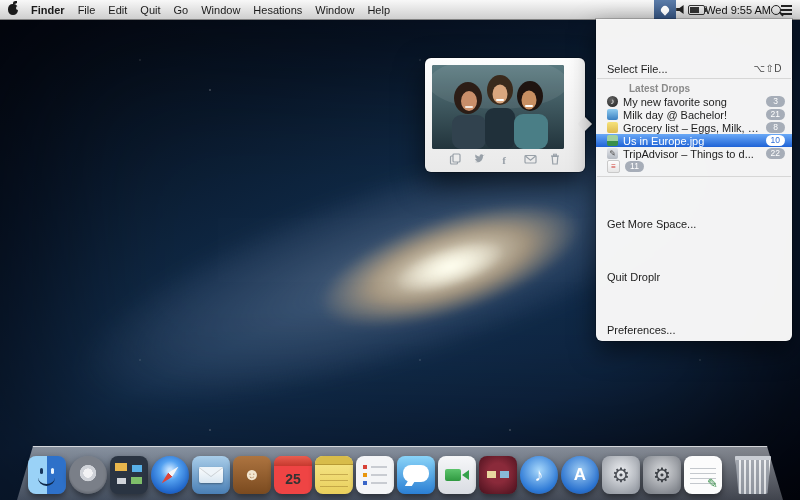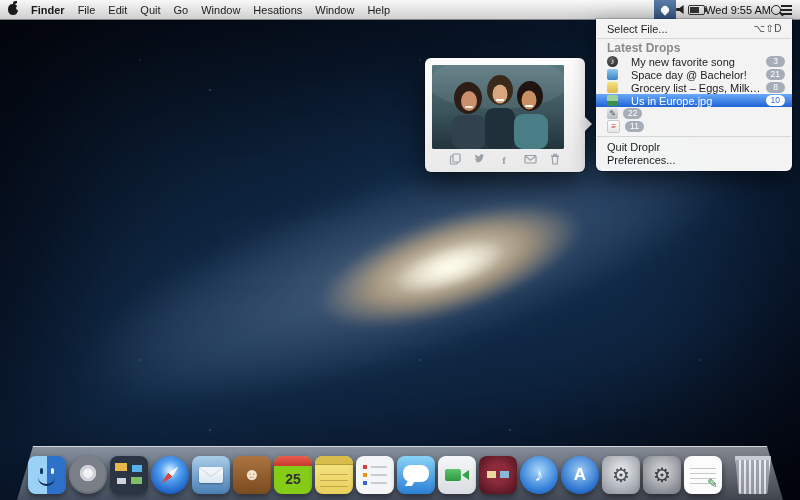--- a/index.html
+++ b/index.html
@@ -51,27 +51,27 @@
   .clock{font-size:11px;color:#111;}
   .magnifier{position:relative;width:8px;height:8px;border:1.5px solid #222;border-radius:50%;}
   .magnifier::after{content:"";position:absolute;width:5px;height:1.5px;background:#222;right:-4px;bottom:-1px;transform:rotate(45deg);}
   .nc-icon{width:11px;height:2px;background:#222;box-shadow:0 4px 0 #222,0 8px 0 #222;margin-top:-8px;}
 
   
   .menu-panel{position:absolute;top:19px;right:8px;width:196px;z-index:50;
     background:rgba(248,248,248,.98);border-radius:0 0 6px 6px;
     box-shadow:0 10px 26px rgba(0,0,0,.55),0 0 0 1px rgba(0,0,0,.18);
     padding:3px 0 5px;font-size:11px;color:#1c1c1c;}
-  .mi{display:flex;align-items:center;height:13px;padding:0 10px 0 11px;white-space:nowrap;}
+  .mi{display:flex;align-items:center;height:13px;padding:0 10px 0 11px;white-space:nowrap;margin-top:40px;}
   .mi .lbl{flex:1;overflow:hidden;text-overflow:ellipsis;}
   .mi .sc{color:#444;font-size:10px;letter-spacing:.5px;margin-left:8px;}
   .sep{border-top:1px solid #d6d6d6;margin:3px 1px;}
-  .hdr{height:13px;line-height:13px;padding:0 11px;font-size:12px;font-weight:bold;color:#8a8a8a;}
+  .hdr{height:13px;line-height:13px;padding:0 11px;font-size:10px;font-weight:bold;color:#8a8a8a;margin-left:22px;}
   .drop-row{display:flex;align-items:center;gap:5px;height:13px;padding:0 7px 0 11px;white-space:nowrap;}
-  .drop-row .lbl{flex:1;overflow:hidden;text-overflow:ellipsis;margin-left:8px;}
+  .drop-row .lbl{flex:1;overflow:hidden;text-overflow:ellipsis;}
   .drop-row.selected{background:linear-gradient(#6aa9f7,#1f63d6);color:#fff;}
   .badge{flex:none;background:#a6adb8;color:#fff;border-radius:7px;font-size:8.5px;line-height:11px;
     padding:0 5px;min-width:9px;text-align:center;}
   .drop-row.selected .badge{background:#fff;color:#2f6fd8;}
   .fi{flex:none;width:11px;height:11px;border-radius:2px;display:flex;align-items:center;justify-content:center;
     font-size:8px;color:#fff;line-height:1;}
   .fi-audio{background:radial-gradient(circle at 40% 35%,#666,#1d1d1d);border-radius:50%;}
   .fi-photo{background:linear-gradient(#8ecbf0,#3a7fc0);}
   .fi-note{background:linear-gradient(#f6e27a,#ddb94f);}
   .fi-image{background:linear-gradient(#9fd09f 0 50%,#3a8f4a 50% 100%);}
@@ -114,21 +114,21 @@
   .di-safari::before{content:"";position:absolute;left:16px;top:7px;width:6px;height:24px;
     background:linear-gradient(#f6f6f6 0 50%,#e04438 50% 100%);
     clip-path:polygon(50% 0,100% 50%,50% 100%,0 50%);transform:rotate(45deg);}
   .di-mail{background:linear-gradient(#a9cde9,#4a7fb5);}
   .di-mail::before{content:"";position:absolute;left:7px;top:11px;width:24px;height:16px;
     background:linear-gradient(#fdfefe,#d8e6f1);border-radius:2px;box-shadow:0 1px 2px rgba(0,0,0,.35);}
   .di-mail::after{content:"";position:absolute;left:7px;top:11px;width:0;height:0;
     border-left:12px solid transparent;border-right:12px solid transparent;border-top:9px solid #eef4f9;
     filter:drop-shadow(0 1px 0 rgba(0,0,0,.15));}
   .di-contacts{background:linear-gradient(#ad7440,#7a4a1f);font-size:17px;color:#f3e6d0;}
-  .di-calendar{background:#84cc16;color:#333;font-weight:bold;font-size:14px;overflow:hidden;}
+  .di-calendar{background:#ef4444;color:#333;font-weight:bold;font-size:14px;overflow:hidden;}
   .di-calendar::before{content:"";position:absolute;top:0;left:0;right:0;height:10px;
     background:linear-gradient(#ea5d4f,#c6392e);}
   .di-calendar .cal-day{margin-top:8px;}
   .di-notes{background:linear-gradient(#f7e88c,#e9cf5c);overflow:hidden;}
   .di-notes::before{content:"";position:absolute;top:0;left:0;right:0;height:8px;background:#d8bc4a;border-bottom:1px solid #b89a34;}
   .di-notes::after{content:"";position:absolute;left:5px;right:5px;top:13px;height:20px;
     background:repeating-linear-gradient(transparent 0 5px,rgba(150,115,35,.45) 5px 6px);}
   .di-reminders{background:#f4f5f7;}
   .di-reminders::before{content:"";position:absolute;inset:0;border-radius:8px;
     background-image:
@@ -208,43 +208,47 @@
     <div class="sep"></div>
     <div class="hdr">Latest Drops</div>
 
     <div class="drop-row">
       <span class="fi fi-audio">♪</span>
       <span class="lbl">My new favorite song</span>
       <span class="badge">3</span>
     </div>
     <div class="drop-row">
       <span class="fi fi-photo"></span>
-      <span class="lbl">Space day @ Bachelor!</span>
+      <span class="lbl">Milk day @ Bachelor!</span>
       <span class="badge">21</span>
     </div>
     <div class="drop-row">
       <span class="fi fi-note"></span>
       <span class="lbl">Grocery list – Eggs, Milk, B...</span>
       <span class="badge">8</span>
     </div>
     <div class="drop-row selected">
       <span class="fi fi-image"></span>
       <span class="lbl">Us in Europe.jpg</span>
       <span class="badge">10</span>
     </div>
     <div class="drop-row">
       <span class="fi fi-link">✎</span>
+      <span class="lbl">TripAdvisor – Things to d...</span>
       <span class="badge">22</span>
     </div>
     <div class="drop-row">
       <span class="fi fi-pdf">≡</span>
       <span class="badge">11</span>
     </div>
 
     <div class="sep"></div>
+    <div class="mi">
+      <span class="lbl">Get More Space...</span>
+    </div>
     <div class="mi">
       <span class="lbl">Quit Droplr</span>
     </div>
     <div class="mi">
       <span class="lbl">Preferences...</span>
     </div>
   </div>
 
   <div class="popover">
     <div class="pop-arrow"></div>

